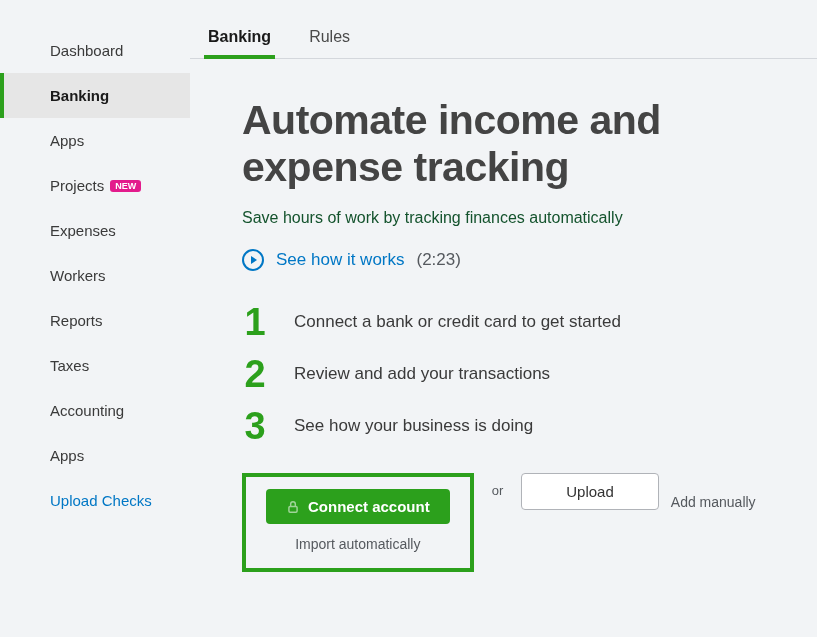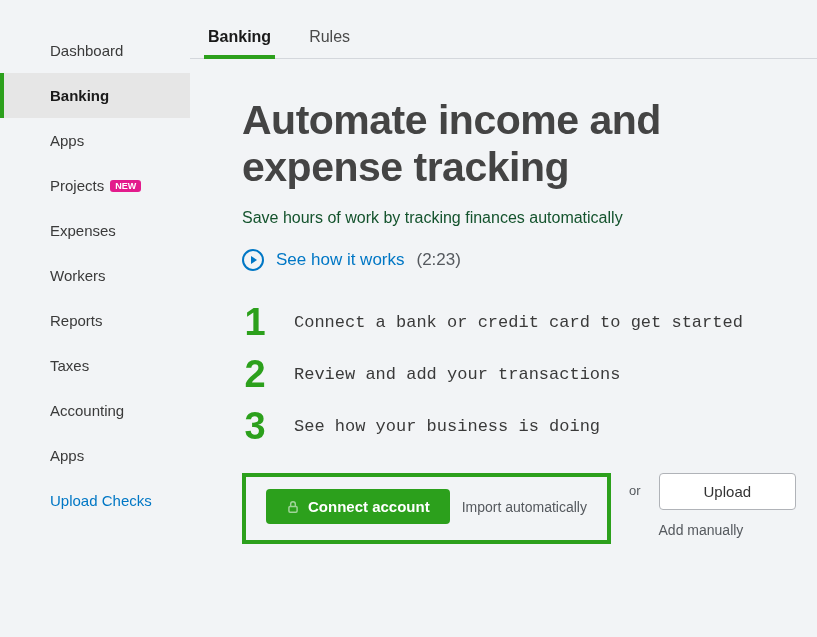--- a/index.html
+++ b/index.html
@@ -146,37 +146,37 @@
       font-size: 38px;
       font-weight: 800;
       color: #2ca01c;
       width: 26px;
       text-align: center;
       line-height: 1;
     }
     .step-text {
       font-size: 17px;
       color: #3a3a3a;
-      font-family: Liberation Mono, monospace;
     }
     .actions-row {
       display: flex;
       align-items: flex-start;
       gap: 18px;
     }
     .action-block {
       display: flex;
-      flex-direction: column;
-      align-items: flex-start;
+      flex-direction: row;
+      align-items: flex-end;
       gap: 12px;
     }
     .highlight-box {
       border: 4px solid #2ca01c;
       padding: 12px 20px 16px 20px;
       display: flex;
+      flex-direction: column;
       align-items: center;
       gap: 12px;
     }
     .btn-primary {
       background: #2ca01c;
       color: #fff;
       font-size: 15px;
       font-weight: 600;
       border: none;
       padding: 9px 20px;

